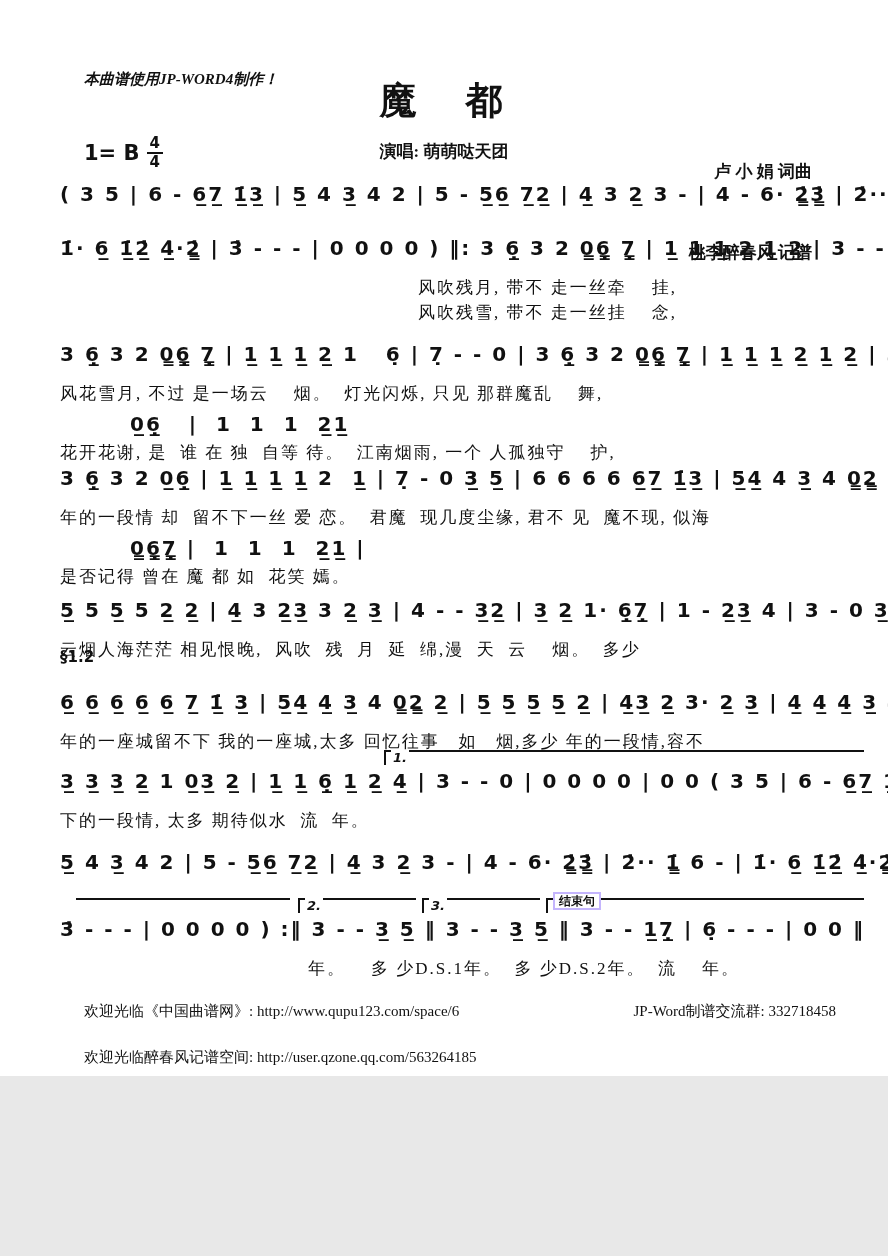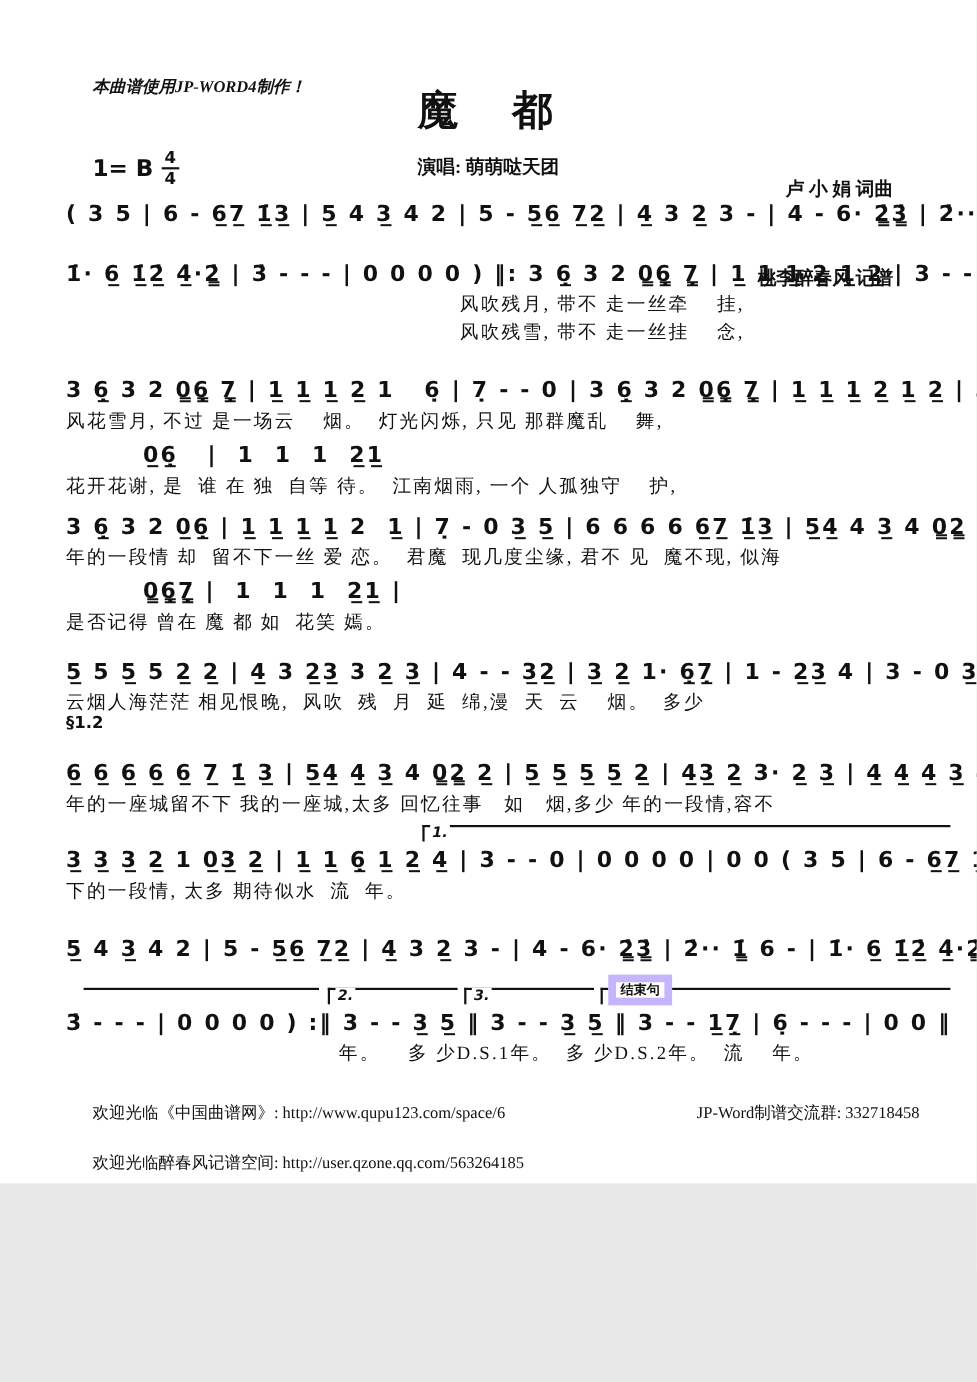--- a/index.html
+++ b/index.html
@@ -23,30 +23,30 @@
   .system{left:60px; width:804px;}
   .notation{
     font-family:"DejaVu Sans",sans-serif; font-weight:bold; font-size:20px;
     letter-spacing:2px; white-space:pre; line-height:32px;
   }
   .sub-notation{margin-left:70px; margin-top:2px;}
   .lyric{
     font-size:17px; letter-spacing:2px; white-space:pre; line-height:25px; font-weight:500;
   }
   .lyric.ind{margin-left:358px;}
-  .lyric.mt{font-family:Liberation Serif, serif;}
+  .lyric.mt{margin-top:11px;font-family:Liberation Serif, serif;}
   .segno{font-family:"DejaVu Sans",sans-serif; font-weight:bold; font-size:15px; margin-bottom:20px;}
 
   .volta{position:absolute; border-top:2px solid #111; border-left:2px solid #111; height:13px; top:0;}
   .volta.noleft{border-left:none;}
   .volta-label{
     position:relative; top:-4px; left:5px; font-style:italic; font-weight:bold;
     font-size:13px; font-family:"DejaVu Sans",sans-serif; background:#fff; padding:0 2px;
   }
-  .volta-label.boxed{font-style:normal; border:7px solid #c4b5fd; font-size:12px; padding:0 4px;
+  .volta-label.boxed{font-style:normal; border:2px solid #c4b5fd; font-size:12px; padding:0 4px;
     font-family:"Liberation Serif",serif; top:-9px;}
 
   .footer-row1{left:84px; right:52px; top:1002px; display:flex; justify-content:space-between;
     font-size:15px; font-weight:500; white-space:pre;}
   .footer-row2{left:84px; top:1048px; font-size:15px; font-weight:500; white-space:pre;}
 
   .logo{right:16px; top:1186px; display:flex; align-items:center;}
   .logo-www{font-style:italic; font-weight:bold; color:#3a3a3a; font-size:15px;
     font-family:"DejaVu Sans",sans-serif; letter-spacing:1px;}
   .vinyl{width:48px; height:48px; border-radius:50%; background:#121212; position:relative; margin:0 5px;}

